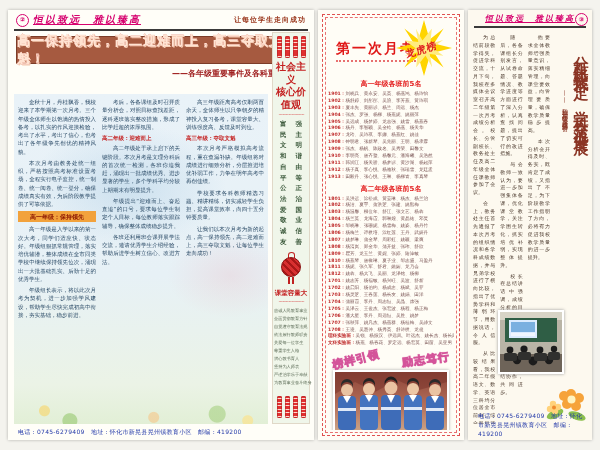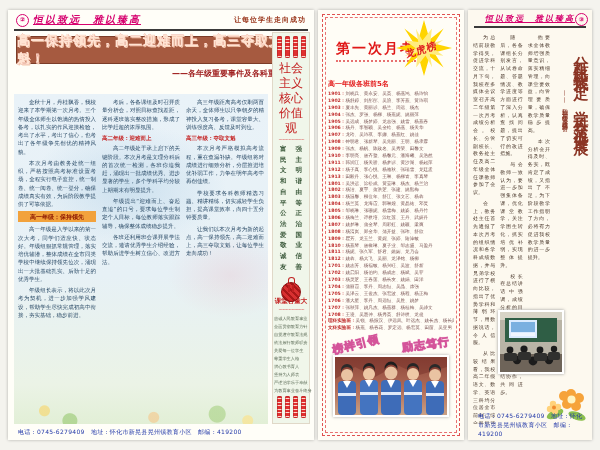--- a/index.html
+++ b/index.html
@@ -28,21 +28,21 @@
       radial-gradient(ellipse 90px 60px at 85% 55%, rgba(235,150,160,.18), transparent 70%),
       linear-gradient(180deg,#e9f2f8 0%,#e7f1f6 55%,#ebf3e6 88%,#e2efd6 100%);}
   .col{flex:1;font-size:5.5px;line-height:1.5;color:#2a4a66;text-align:justify;overflow:hidden;}
   .col p{margin:0 0 3px;text-indent:2em;}
   .col p.h-red{color:#c42020;font-weight:bold;text-indent:0;margin:2px 0;}
   .col p.h-orange{background:#f2a23c;color:#8b1500;font-weight:bold;padding:1px 2px;margin:3px 0;text-indent:0;font-size:6px;text-align:center;}
   
   .strip{position:absolute;right:4px;top:22px;bottom:16px;width:38px;background:#f0f6ea;border:1px solid #e0d8c8;display:flex;flex-direction:column;align-items:center;padding:2px 1px;box-sizing:border-box;}
   .crackers{display:flex;gap:3px;margin:1px 0 3px;}
   .crk{width:5px;height:22px;border-radius:2px;background:repeating-linear-gradient(180deg,#e03030 0 2.5px,#ffd9d0 2.5px 3.5px);box-shadow:inset 0 0 0 .5px #b02020;}
-  .v-title{color:#c42222;font-weight:normal;font-size:12px;text-align:center;line-height:1.25;}
+  .v-title{color:#c42222;font-weight:bold;font-size:10px;text-align:center;line-height:1.25;}
   .squiggle{color:#d85050;font-size:5px;line-height:1;margin:1px 0 2px;letter-spacing:-1px;}
   .v-list{display:flex;flex-direction:column;}
   .v-row{display:flex;gap:9px;font-size:6.5px;color:#3c5a3c;line-height:1;margin:2.1px 0;font-weight:bold;}
   .knot{margin:5px 0 3px;width:20px;height:32px;position:relative;}
   .knot .loop{position:absolute;top:0;left:7px;width:5px;height:5px;border:1px solid #c02020;border-bottom:none;border-radius:50% 50% 0 0;}
   .knot .ball{position:absolute;top:5px;width:20px;height:20px;border-radius:50%;background:repeating-linear-gradient(45deg,#d83030 0 3px,#a81818 3px 5px);border:1px solid #8b1010;box-sizing:border-box;}
   .knot .tassel{position:absolute;bottom:0;left:7px;width:2px;height:7px;background:#c02020;box-shadow:4px 0 0 #c02020;}
   .oath-title{color:#c42222;font-weight:bold;font-size:6.5px;margin-top:2px;}
   .oath-list{display:flex;flex-direction:column;align-items:flex-start;width:34px;margin-top:1px;flex:1;}
   .oath-line{font-size:4.2px;color:#5a6a55;line-height:1.9;white-space:nowrap;}
@@ -52,21 +52,21 @@
   .cborder{position:absolute;inset:4px;border:1px dashed #e05050;}
   .cborder::before{content:"";position:absolute;inset:2px;border:1px dashed #e87070;}
   .c-content{position:absolute;inset:10px;display:flex;flex-direction:column;align-items:center;overflow:hidden;}
   .c-titlerow{position:relative;width:100%;height:56px;flex:none;}
   .c-title{position:absolute;left:8px;top:20px;font-size:14px;font-weight:bold;color:#e01818;letter-spacing:2px;border-bottom:2px dotted #e87070;padding-bottom:2px;}
   .star-wrap{position:absolute;right:2px;top:0px;width:56px;height:56px;}
   .star{position:absolute;inset:0;background:#ffd400;clip-path:polygon(50% 0%,60% 35%,85% 15%,68% 42%,100% 50%,68% 58%,85% 85%,60% 65%,50% 100%,40% 65%,15% 85%,32% 58%,0% 50%,32% 42%,15% 15%,40% 35%);}
   .star.s2{inset:7px;background:#ffec80;transform:rotate(22deg);}
   .star-label{position:absolute;left:9px;top:23px;transform:rotate(-16deg);font-size:10px;font-weight:bold;color:#e02020;letter-spacing:1px;}
   .sections{width:100%;flex:none;}
-  .section-h{color:#e42020;font-weight:bold;font-size:7px;text-align:left;margin:3px 0 2px;}
+  .section-h{color:#e42020;font-weight:bold;font-size:7px;text-align:center;margin:3px 0 2px;}
   .row{font-size:4.6px;line-height:1.5;color:#7a5555;width:100%;white-space:nowrap;overflow:hidden;}
   .row b{color:#c03030;font-weight:bold;}
   .slogan-row{display:flex;justify-content:space-between;width:100%;padding:0 4px;box-sizing:border-box;margin:5px 0 3px;}
   .slogan{font-size:11px;font-weight:bold;letter-spacing:1px;color:#fbe3f0;-webkit-text-stroke:.8px #d4549a;text-shadow:0 0 1px #d4549a;}
   .slogan.sl1{transform:rotate(-14deg);}
   .slogan.sl2{transform:rotate(-7deg);}
   .photo-frame{border:2px solid #fff;box-shadow:0 0 3px #aaa;line-height:0;flex:none;}
   
   .page-right{left:468px;width:124px;background:#fdf9ef;}
   .pr-head{position:relative;display:flex;align-items:center;justify-content:center;gap:4px;padding:3px 6px 2px;}
@@ -228,20 +228,21 @@
           <div class="row"><b>1904：</b>张杰、罗强、杨柳、杨燕妮、姚丽萍</div>
           <div class="row"><b>1905：</b>吴远成、杨梦婷、龙志强、姚雪、杨燕春</div>
           <div class="row"><b>1906：</b>杨丹、李智颖、吴金铃、杨燕、杨天华</div>
           <div class="row"><b>1907：</b>龙玲、吴诗琪、李娜、杨燕红、姚佳</div>
           <div class="row"><b>1908：</b>钟明君、张新琴、吴兆丽、王明、杨承霖</div>
           <div class="row"><b>1909：</b>张杰、杨帆、陈政名、吴秀荣、田馨文</div>
           <div class="row"><b>1910：</b>李明亮、唐齐整、杨馨元、潘海曦、吴浩然</div>
           <div class="row"><b>1911：</b>韩润江、杨天骄、杨梦影、黄沙湖、杨超萍</div>
           <div class="row"><b>1912：</b>杨子真、李心悦、杨雁秋、张瑞雪、龙廷孟</div>
           <div class="row"><b>1913：</b>田毅丹、张心悦、王琳、杨柳青、李真琴</div>
+          <div class="section-h">高二年级各班前5名</div>
           <div class="row"><b>1801：</b>吴洪运、涂松成、黄莹琳、杨杰、杨兰治</div>
           <div class="row"><b>1802：</b>杨洁、夏宇、蒲洪芝、张建、姚熙梅</div>
           <div class="row"><b>1803：</b>杨温馨、柳位年、舒江、张文艺、杨蓉</div>
           <div class="row"><b>1804：</b>杨兰英、龙海霞、郭琳煌、黄晶祐、邓炅</div>
           <div class="row"><b>1805：</b>邹晓琳、张珊妮、杨雪梅、姚姿、杨丹竹</div>
           <div class="row"><b>1806：</b>杨梅兰、谭棋培、涂红莲、王丹、武妍丹</div>
           <div class="row"><b>1807：</b>姚梦琳、蒲金琴、周彩虹、姚颖、梁爽</div>
           <div class="row"><b>1808：</b>杨清岚、郑金华、蒲开益、张玮、舒欣</div>
           <div class="row"><b>1809：</b>瞿芳、龙玉兰、黄妮、张婷、陆潭敏</div>
           <div class="row"><b>1810：</b>杨燕琴、唐橡琳、夏子业、邹志盛、马盈丹</div>

